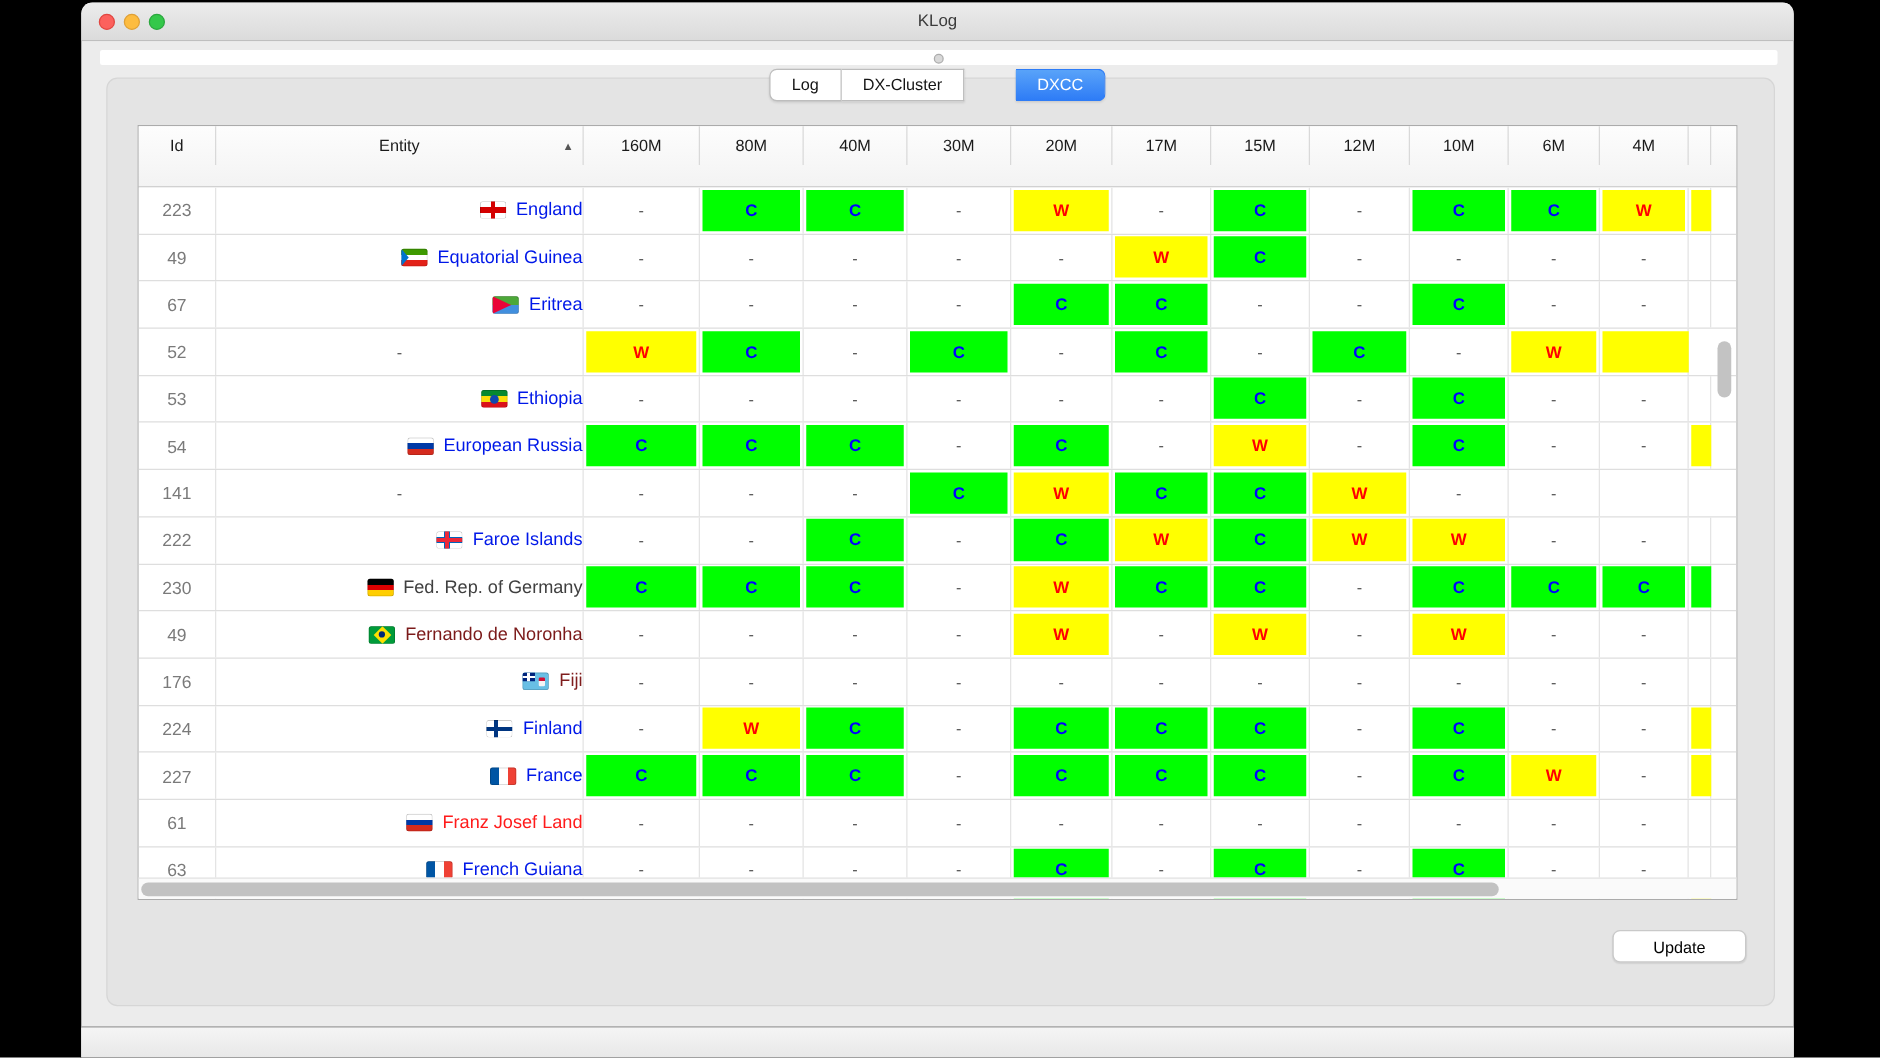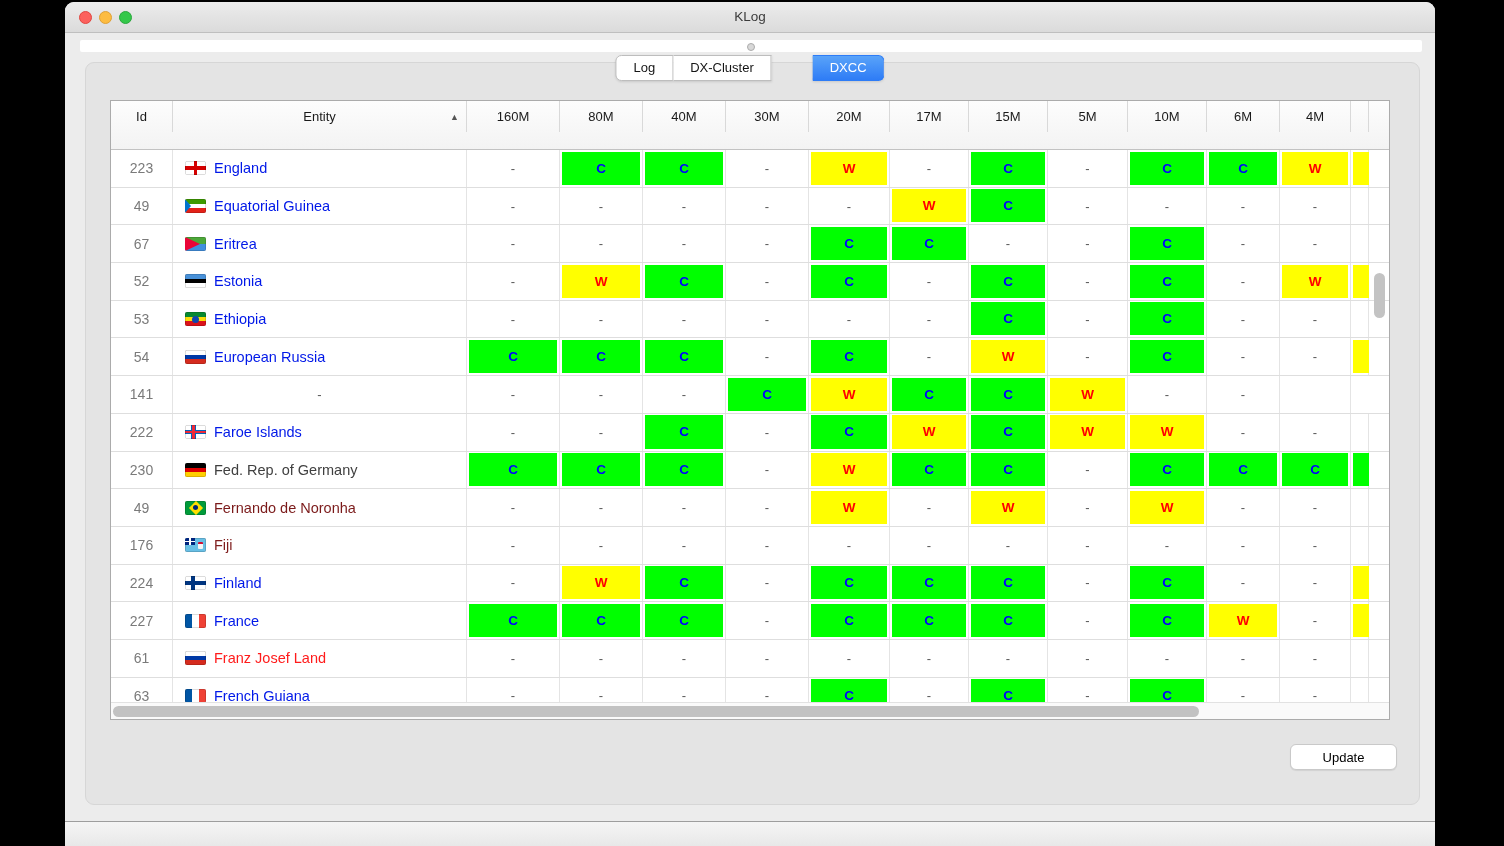--- a/index.html
+++ b/index.html
@@ -47,21 +47,21 @@
          font-weight:500;color:#1A1A1A;border-right:1px solid #D9D9D9;box-sizing:border-box;height:31px;}
   .hcell:last-child{border-right:none;}
   .sortarrow{position:absolute;right:7px;top:50%;transform:translateY(-50%);font-size:9px;color:#555;}
 
   .tbody{height:569px;overflow:hidden;position:relative;background:#fff;}
   .trow{height:37.7px;box-sizing:border-box;border-bottom:1px solid #DEDEDE;}
   .cell{position:relative;box-sizing:border-box;border-right:1px solid #E4E4E4;height:100%;
         display:flex;align-items:center;justify-content:center;}
   .cell:last-child{border-right:none;}
   .idcell{color:#7A7A7A;font-size:14px;}
-  .entitycell{justify-content:flex-start;padding-left:12px;font-size:14.5px;}
+  .entitycell{justify-content:flex-end;padding-left:12px;font-size:14.5px;}
   .entityname{margin-left:8px;white-space:nowrap;}
   .dash{color:#565656;font-size:13px;}
   .fill{position:absolute;left:2px;right:2px;top:1.5px;bottom:2px;display:flex;align-items:center;
         justify-content:center;font-size:13.5px;font-weight:600;}
   .extrafill{right:-1px;}
 
   
   .hscroll{position:absolute;left:0;right:0;bottom:0;height:17px;background:#FAFAFA;border-top:1px solid #E2E2E2;box-sizing:border-box;}
   .hthumb{position:absolute;left:2px;top:3px;width:1086px;height:11px;border-radius:5.5px;background:#C2C2C2;}
   .vscroll{position:absolute;right:0;top:32px;width:20px;height:569px;}
@@ -151,21 +151,21 @@
     <div class="thead grid-cols" id="thead">
         <div class="hcell">Id</div>
         <div class="hcell">Entity<span class="sortarrow">▲</span></div>
         <div class="hcell">160M</div>
         <div class="hcell">80M</div>
         <div class="hcell">40M</div>
         <div class="hcell">30M</div>
         <div class="hcell">20M</div>
         <div class="hcell">17M</div>
         <div class="hcell">15M</div>
-        <div class="hcell">5M</div>
+        <div class="hcell">12M</div>
         <div class="hcell">10M</div>
         <div class="hcell">6M</div>
         <div class="hcell">4M</div>
         <div class="hcell"></div>
         <div class="hcell"></div>
       </div>
     <div class="tbody" id="tbody">
         <div class="trow grid-cols">
           <div class="cell idcell">223</div>
           <div class="cell entitycell">
@@ -289,24 +289,20 @@
             <span class="dash">-</span>
           </div>
           <div class="cell">
             <span class="dash">-</span>
           </div>
           <div class="cell"></div>
           <div class="cell"></div>
         </div>
         <div class="trow grid-cols">
           <div class="cell idcell">52</div>
-          <div class="cell entitycell">
-            <span class="flag flag-estonia"></span>
-            <span class="entityname" style="color: rgb(0, 24, 232);">Estonia</span>
-          </div>
           <div class="cell">
             <span class="dash">-</span>
           </div>
           <div class="cell">
             <div class="fill" style="background: rgb(255, 255, 0); color: rgb(255, 0, 0);">W</div>
           </div>
           <div class="cell">
             <div class="fill" style="background: rgb(0, 255, 0); color: rgb(0, 0, 255);">C</div>
           </div>
           <div class="cell">

